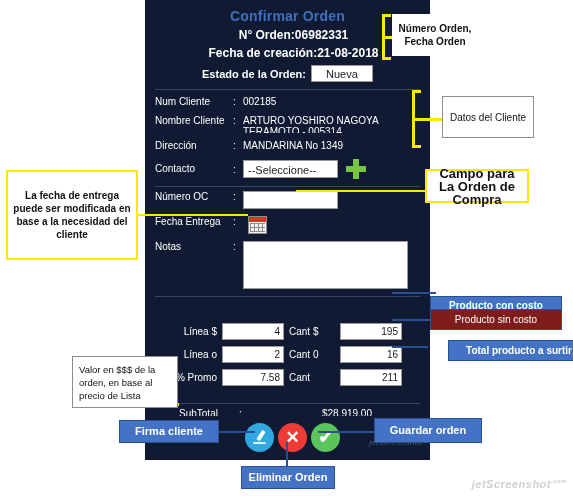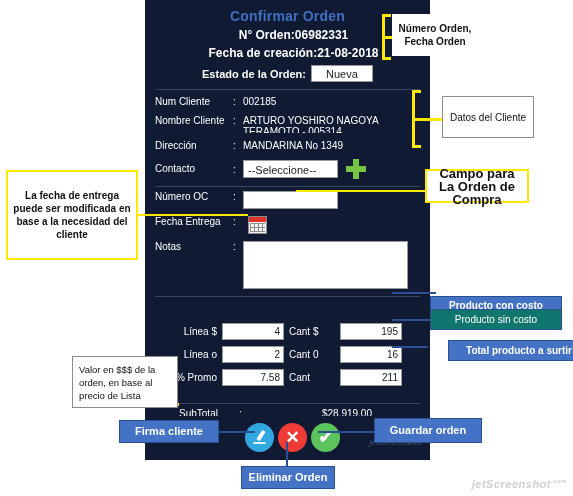--- a/index.html
+++ b/index.html
@@ -148,21 +148,21 @@
     display:flex;align-items:center;justify-content:center;
     padding:3px 6px;line-height:13px;
   }
   .callout-plain.left{text-align:left;justify-content:center;}
   .callout-blue{
     background:#4472c4;border:1px solid #2a4f92;box-sizing:border-box;
     color:#ffffff;font-weight:bold;text-align:center;
     display:flex;align-items:center;justify-content:center;
     padding:2px 5px;line-height:13px;font-size:10px;
   }
-  .callout-blue.muted{background:#0f766e;border-color:#2a4f92;font-weight:normal;}
+  .callout-blue.muted{background:#7f1d1d;border-color:#2a4f92;font-weight:normal;}
 
   .leader-y{position:absolute;background:#ffe800;}
   .leader-b{position:absolute;background:#2a4f92;}
 
   
   .brace{position:absolute;}
   .brace .stem{position:absolute;left:0;top:0;width:3px;height:100%;background:#ffe800;}
   .brace .arm{position:absolute;width:9px;height:3px;background:#ffe800;left:0;}
   .brace .arm.t{top:0;}
   .brace .arm.b{bottom:0;}

